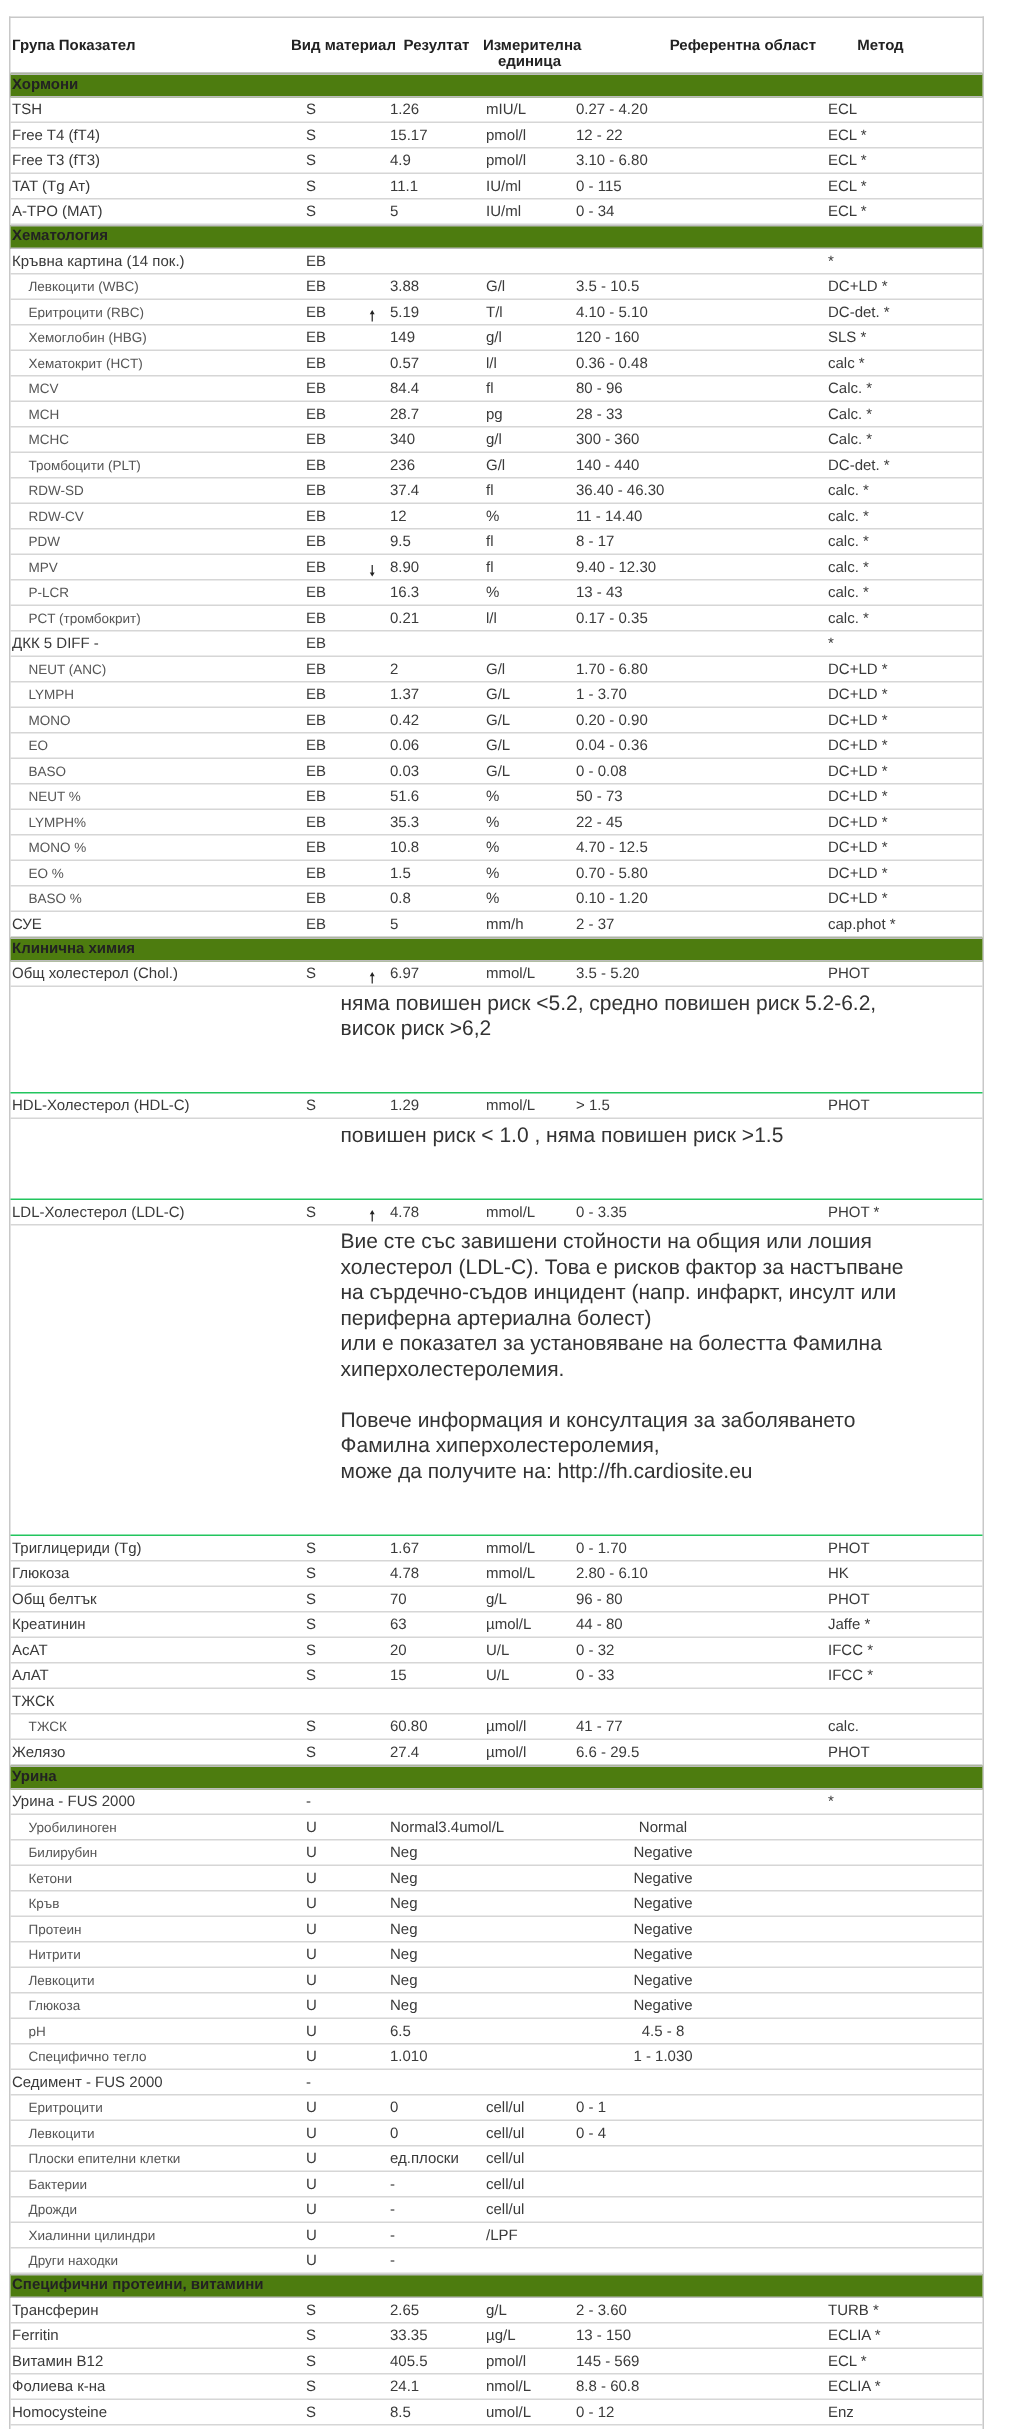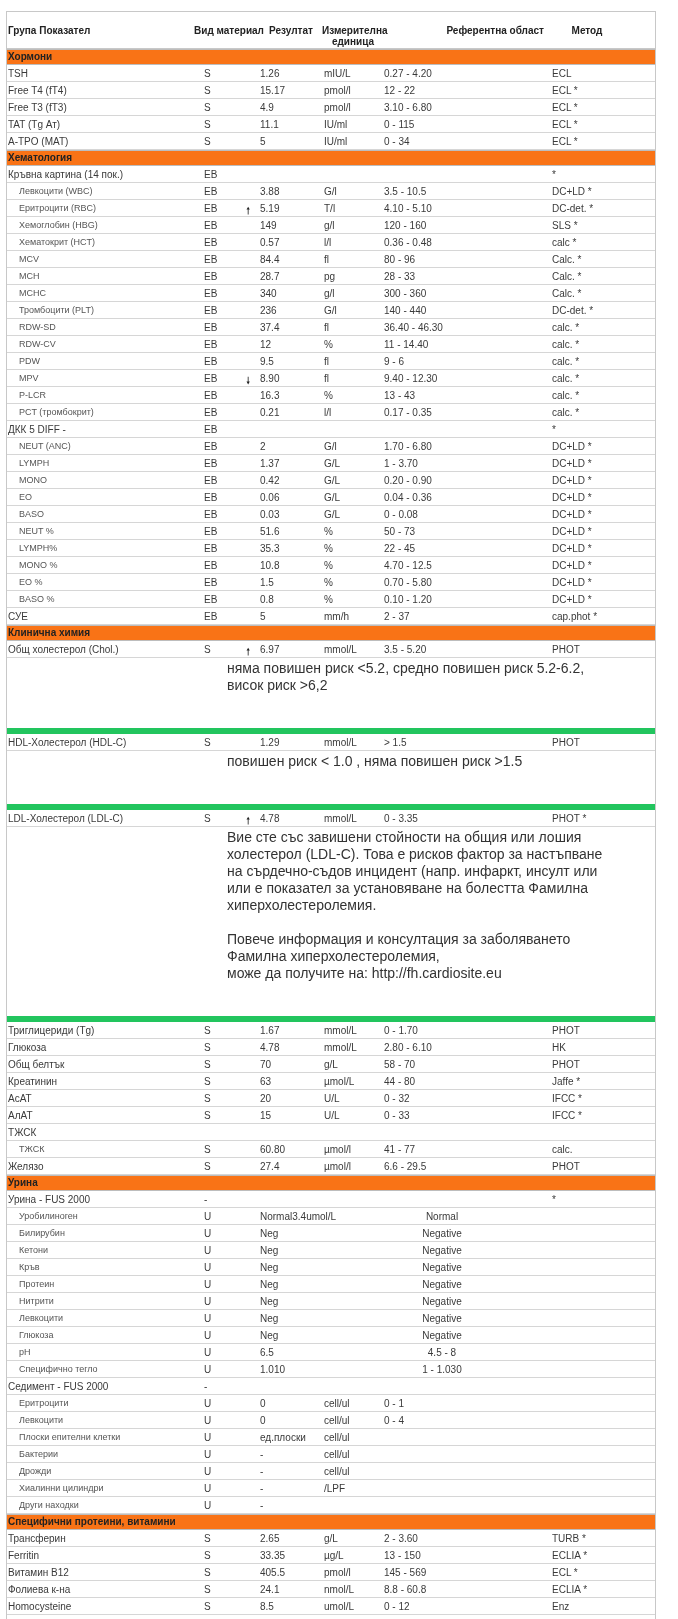--- a/index.html
+++ b/index.html
@@ -1,30 +1,30 @@
 <!DOCTYPE html>
 <html><head>
 <meta charset="utf-8">
 <style>
   html, body { margin:0; padding:0; background:#ffffff; }
   body { width:678px; height:1619px; overflow:hidden; font-family:"Liberation Sans", sans-serif; color:#333; }
   .sheet { position:absolute; left:6px; top:11px; width:648px; border:1px solid #c8c8c8; border-bottom:none; background:#fff; }
   .hdr { display:flex; height:24px; font-size:10px; font-weight:bold; color:#222; border-bottom:1px solid #c8c8c8;margin-top:12px; }
   .hdr div { line-height:11px; padding-top:1px; }
   .row { display:flex; height:16px; align-items:center; font-size:10px; border-bottom:1px solid #d6d6d6; white-space:nowrap; color:#3a3a3a; }
-  .sec { height:14px; background:#f97316; border:1px solid #bdbdbd; border-left:none; border-right:none; font-weight:bold; font-size:10px; color:#222; line-height:14px; padding-left:1px; box-sizing:content-box; }
+  .sec { height:14px; background:#4d7c0f; border:1px solid #bdbdbd; border-left:none; border-right:none; font-weight:bold; font-size:10px; color:#222; line-height:14px; padding-left:1px; box-sizing:content-box; }
   .c-name { width:196px; padding-left:1px; overflow:hidden; }
   .c-name.sub { padding-left:12px; width:185px; font-size:9px; color:#555; }
   .c-mat  { width:52px; }
   .c-res  { width:64px; position:relative; padding-left:4px; }
   .c-unit { width:60px; }
   .c-ref  { width:168px; }
   .c-meth { width:100px; }
   .arrow { position:absolute; left:-10px; top:0; font-size:10px; color:#222; }
-  .note { font-size:14px; line-height:17px; color:#333; padding-left:220px; padding-top:2px; border-bottom:6px solid #22c55e; box-sizing:border-box; }
+  .note { font-size:14px; line-height:17px; color:#333; padding-left:220px; padding-top:2px; border-bottom:1px solid #22c55e; box-sizing:border-box; }
   .note div { min-height:17px; }
   .urine .c-res { width:132px; }
   .urine .c-unit { width:0; }
   .urine .c-ref { width:100px;text-align:center; }
 </style>
 </head>
 <body>
 
 <div class="sheet">
   <div class="hdr">
@@ -164,21 +164,21 @@
         <div class="c-res"><span>12</span></div>
         <div class="c-unit">%</div>
         <div class="c-ref">11 - 14.40</div>
         <div class="c-meth">calc. *</div>
       </div>
       <div class="row">
         <div class="c-name sub">PDW</div>
         <div class="c-mat">EB</div>
         <div class="c-res"><span>9.5</span></div>
         <div class="c-unit">fl</div>
-        <div class="c-ref">9 - 6</div>
+        <div class="c-ref">8 - 17</div>
         <div class="c-meth">calc. *</div>
       </div>
       <div class="row">
         <div class="c-name sub">MPV</div>
         <div class="c-mat">EB</div>
         <div class="c-res"><span class="arrow">🠗</span><span>8.90</span></div>
         <div class="c-unit">fl</div>
         <div class="c-ref">9.40 - 12.30</div>
         <div class="c-meth">calc. *</div>
       </div>
@@ -327,20 +327,21 @@
         <div class="c-mat">S</div>
         <div class="c-res"><span class="arrow">🠕</span><span>4.78</span></div>
         <div class="c-unit">mmol/L</div>
         <div class="c-ref">0 - 3.35</div>
         <div class="c-meth">PHOT *</div>
       </div>
       <div class="note">
         <div>Вие сте със завишени стойности на общия или лошия</div>
         <div>холестерол (LDL-C). Това е рисков фактор за настъпване</div>
         <div>на сърдечно-съдов инцидент (напр. инфаркт, инсулт или</div>
+        <div>периферна артериална болест)</div>
         <div>или е показател за установяване на болестта Фамилна</div>
         <div>хиперхолестеролемия.</div>
         <div></div>
         <div>Повече информация и консултация за заболяването</div>
         <div>Фамилна хиперхолестеролемия,</div>
         <div>може да получите на: http://fh.cardiosite.eu</div>
         <div></div>
         <div></div>
       </div>
       <div class="row">
@@ -357,21 +358,21 @@
         <div class="c-res"><span>4.78</span></div>
         <div class="c-unit">mmol/L</div>
         <div class="c-ref">2.80 - 6.10</div>
         <div class="c-meth">HK</div>
       </div>
       <div class="row">
         <div class="c-name">Общ белтък</div>
         <div class="c-mat">S</div>
         <div class="c-res"><span>70</span></div>
         <div class="c-unit">g/L</div>
-        <div class="c-ref">58 - 70</div>
+        <div class="c-ref">96 - 80</div>
         <div class="c-meth">PHOT</div>
       </div>
       <div class="row">
         <div class="c-name">Креатинин</div>
         <div class="c-mat">S</div>
         <div class="c-res"><span>63</span></div>
         <div class="c-unit">µmol/L</div>
         <div class="c-ref">44 - 80</div>
         <div class="c-meth">Jaffe *</div>
       </div>

